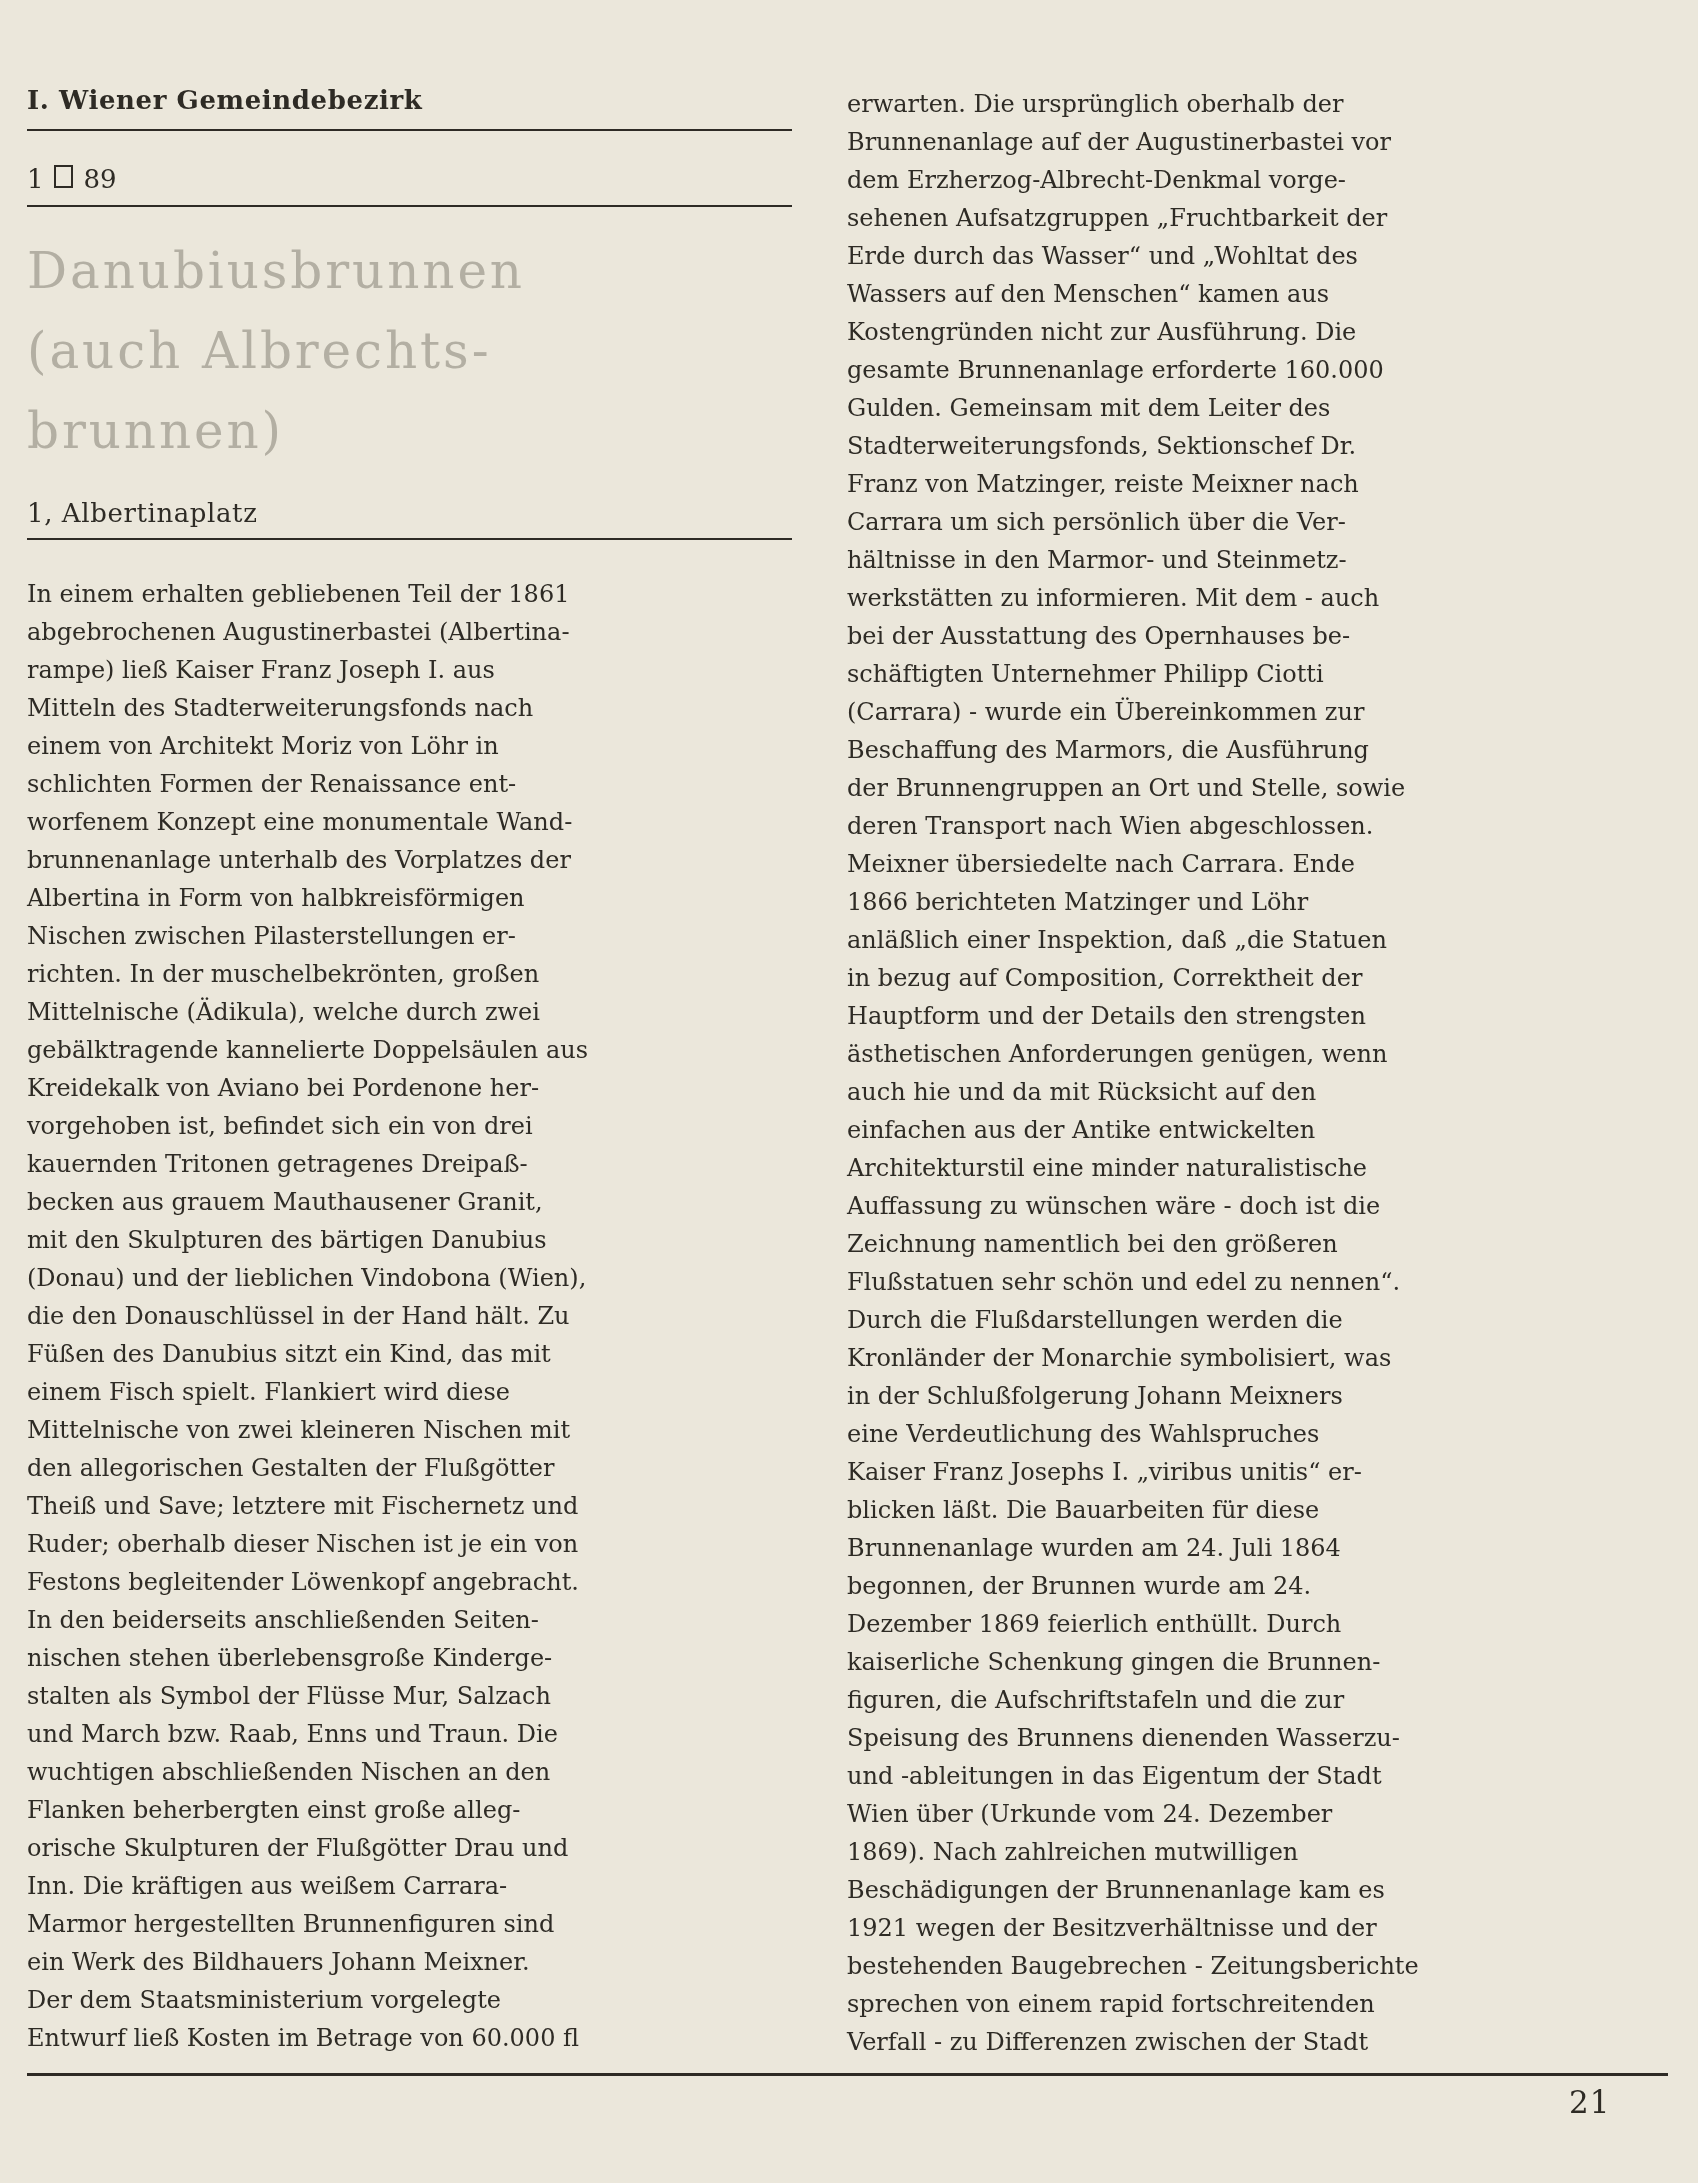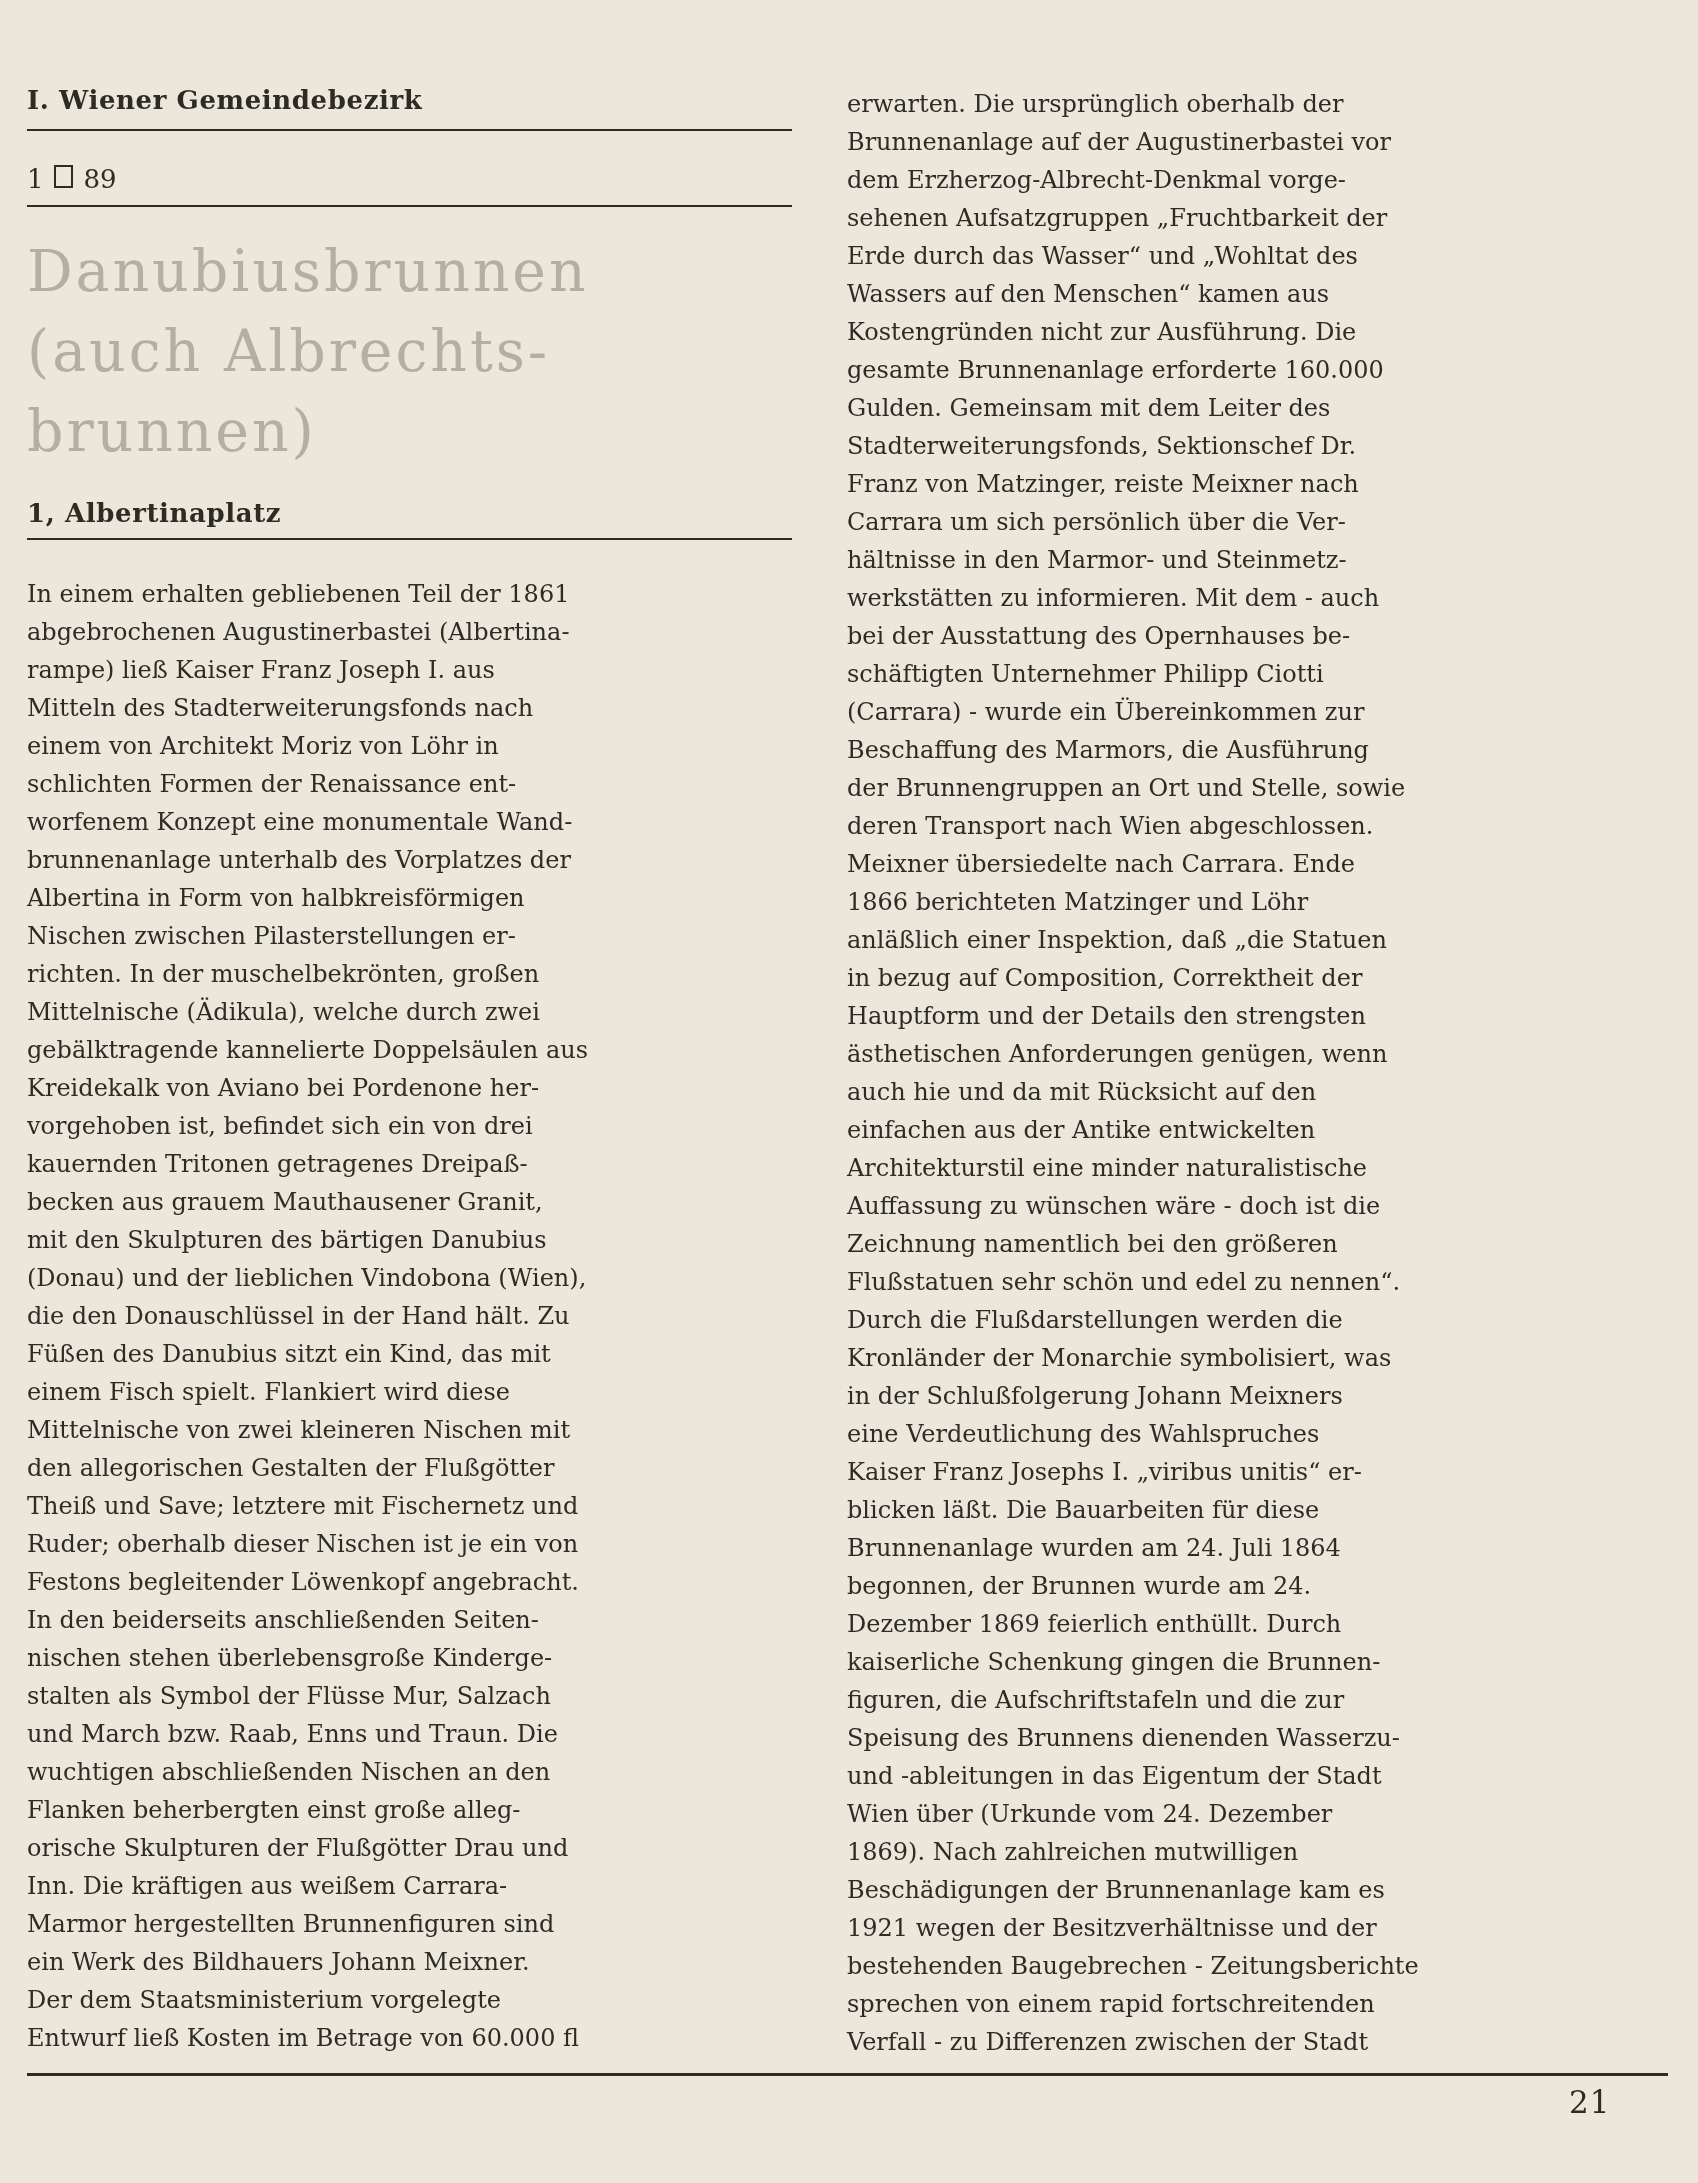--- a/index.html
+++ b/index.html
@@ -42,31 +42,31 @@
   .sq {
     display: inline-block;
     width: 19.4px;
     height: 23px;
     border: 2.9px solid #2e2b25;
     box-sizing: border-box;
     margin-top: -3.4px;
   }
   .title {
     margin: 24px 0 0 0;
-    font-size: 57px;
+    font-size: 50px;
     line-height: 80px;
     font-weight: normal;
     letter-spacing: 2.9px;
     color: #b3afa3;
     white-space: pre-line;
   }
   .address {
     margin-top: 27px;
     font-size: 26px;
-    font-weight: bold;
+    font-weight: normal;
     letter-spacing: 0.6px;
     padding-bottom: 10.3px;
     border-bottom: 2.9px solid #2e2b25;
   }
   .body {
     margin-top: 35px;
     font-size: 24px;
     line-height: 38px;
     white-space: pre-line;
   }

